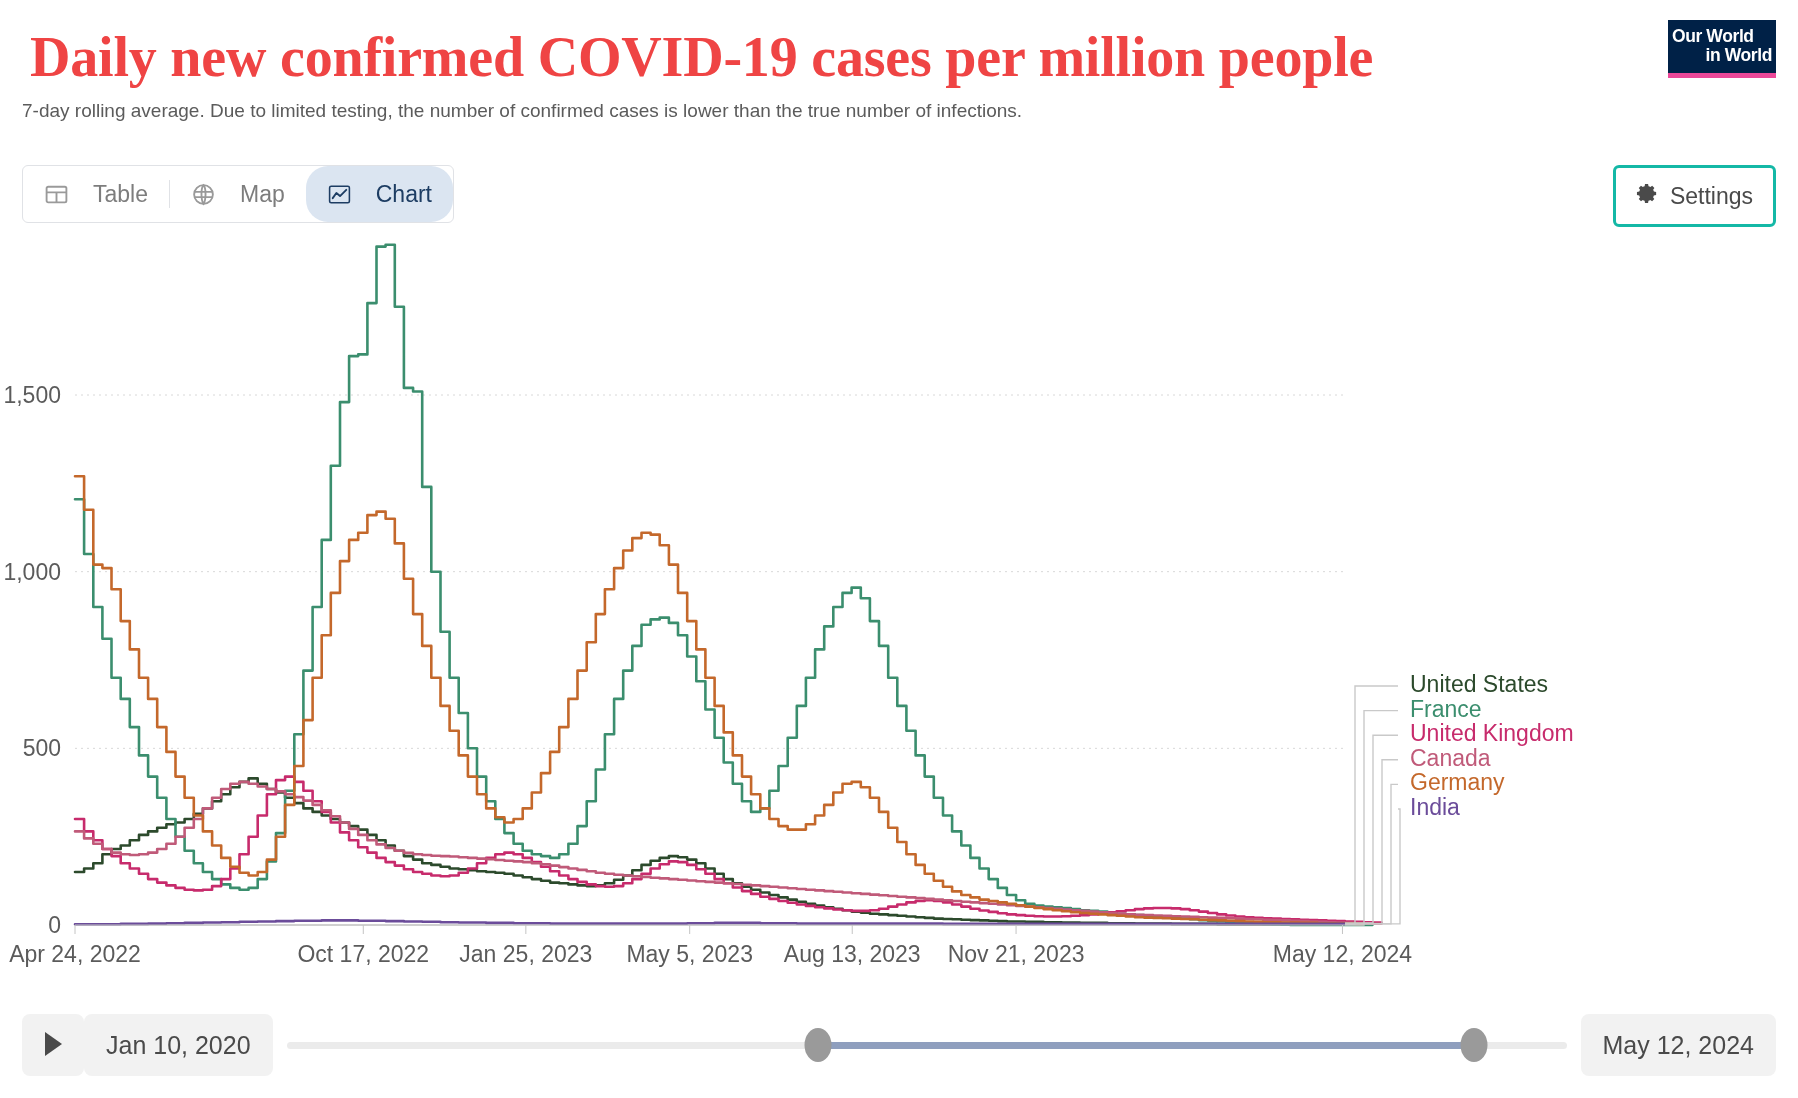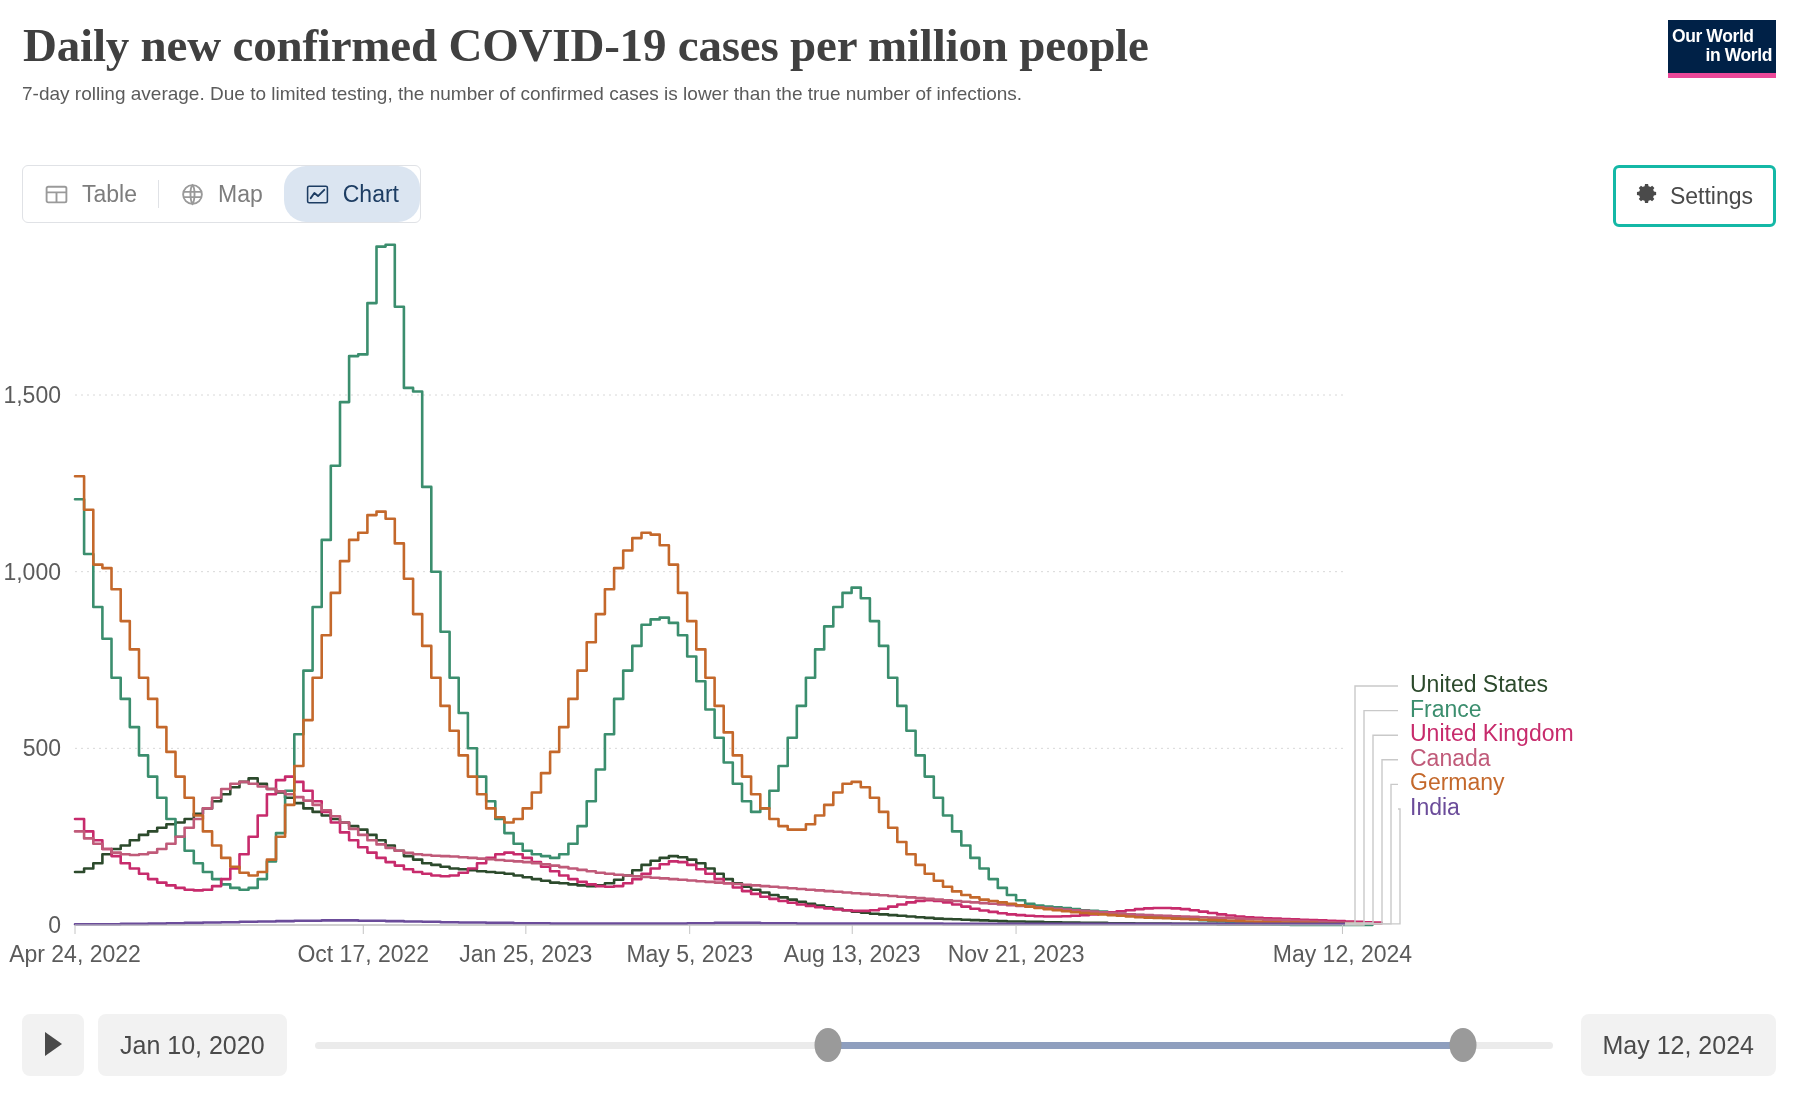--- a/index.html
+++ b/index.html
@@ -27,25 +27,25 @@
   
   .header {
     position: absolute;
     left: 22px;
     top: 18px;
     right: 22px;
     height: 110px;
   }
   .chart-title {
     font-family: "Liberation Serif", serif;
-    font-size: 47px;
+    font-size: 56px;
     font-weight: 700;
-    color: #404040;
+    color: #ef4444;
     letter-spacing: -0.2px;
-    margin: 1px;
+    margin: 8px;
     line-height: 1.12;
     white-space: nowrap;
   }
   .chart-subtitle {
     font-family: "Liberation Sans", sans-serif;
     font-size: 19px;
     font-weight: 400;
     color: #5b5b5b;
     margin: 10px 0 0 0;
     line-height: 1.25;
@@ -96,21 +96,21 @@
     align-items: stretch;
     height: 56px;
     border: 1px solid #e0e2e6;
     border-radius: 6px;
     background: #ffffff;
     overflow: hidden;
   }
   .tab {
     display: flex;
     align-items: center;
-    gap: 13px;
+    gap: 24px;
     padding: 0 21px;
     font-size: 23px;
     color: #7d7d7d;
     cursor: pointer;
     background: transparent;
     border: none;
     font-family: "Liberation Sans", sans-serif;
     white-space: nowrap;
   }
   .tab.active {
@@ -167,21 +167,20 @@
 
   
   .timeline {
     position: absolute;
     left: 22px;
     right: 22px;
     bottom: 22px;
     height: 62px;
     display: flex;
     align-items: center;
-    gap: 14px;
   }
   .play-btn {
     width: 62px;
     height: 62px;
     border-radius: 8px;
     background: #f2f2f2;
     border: none;
     display: flex;
     align-items: center;
     justify-content: center;

